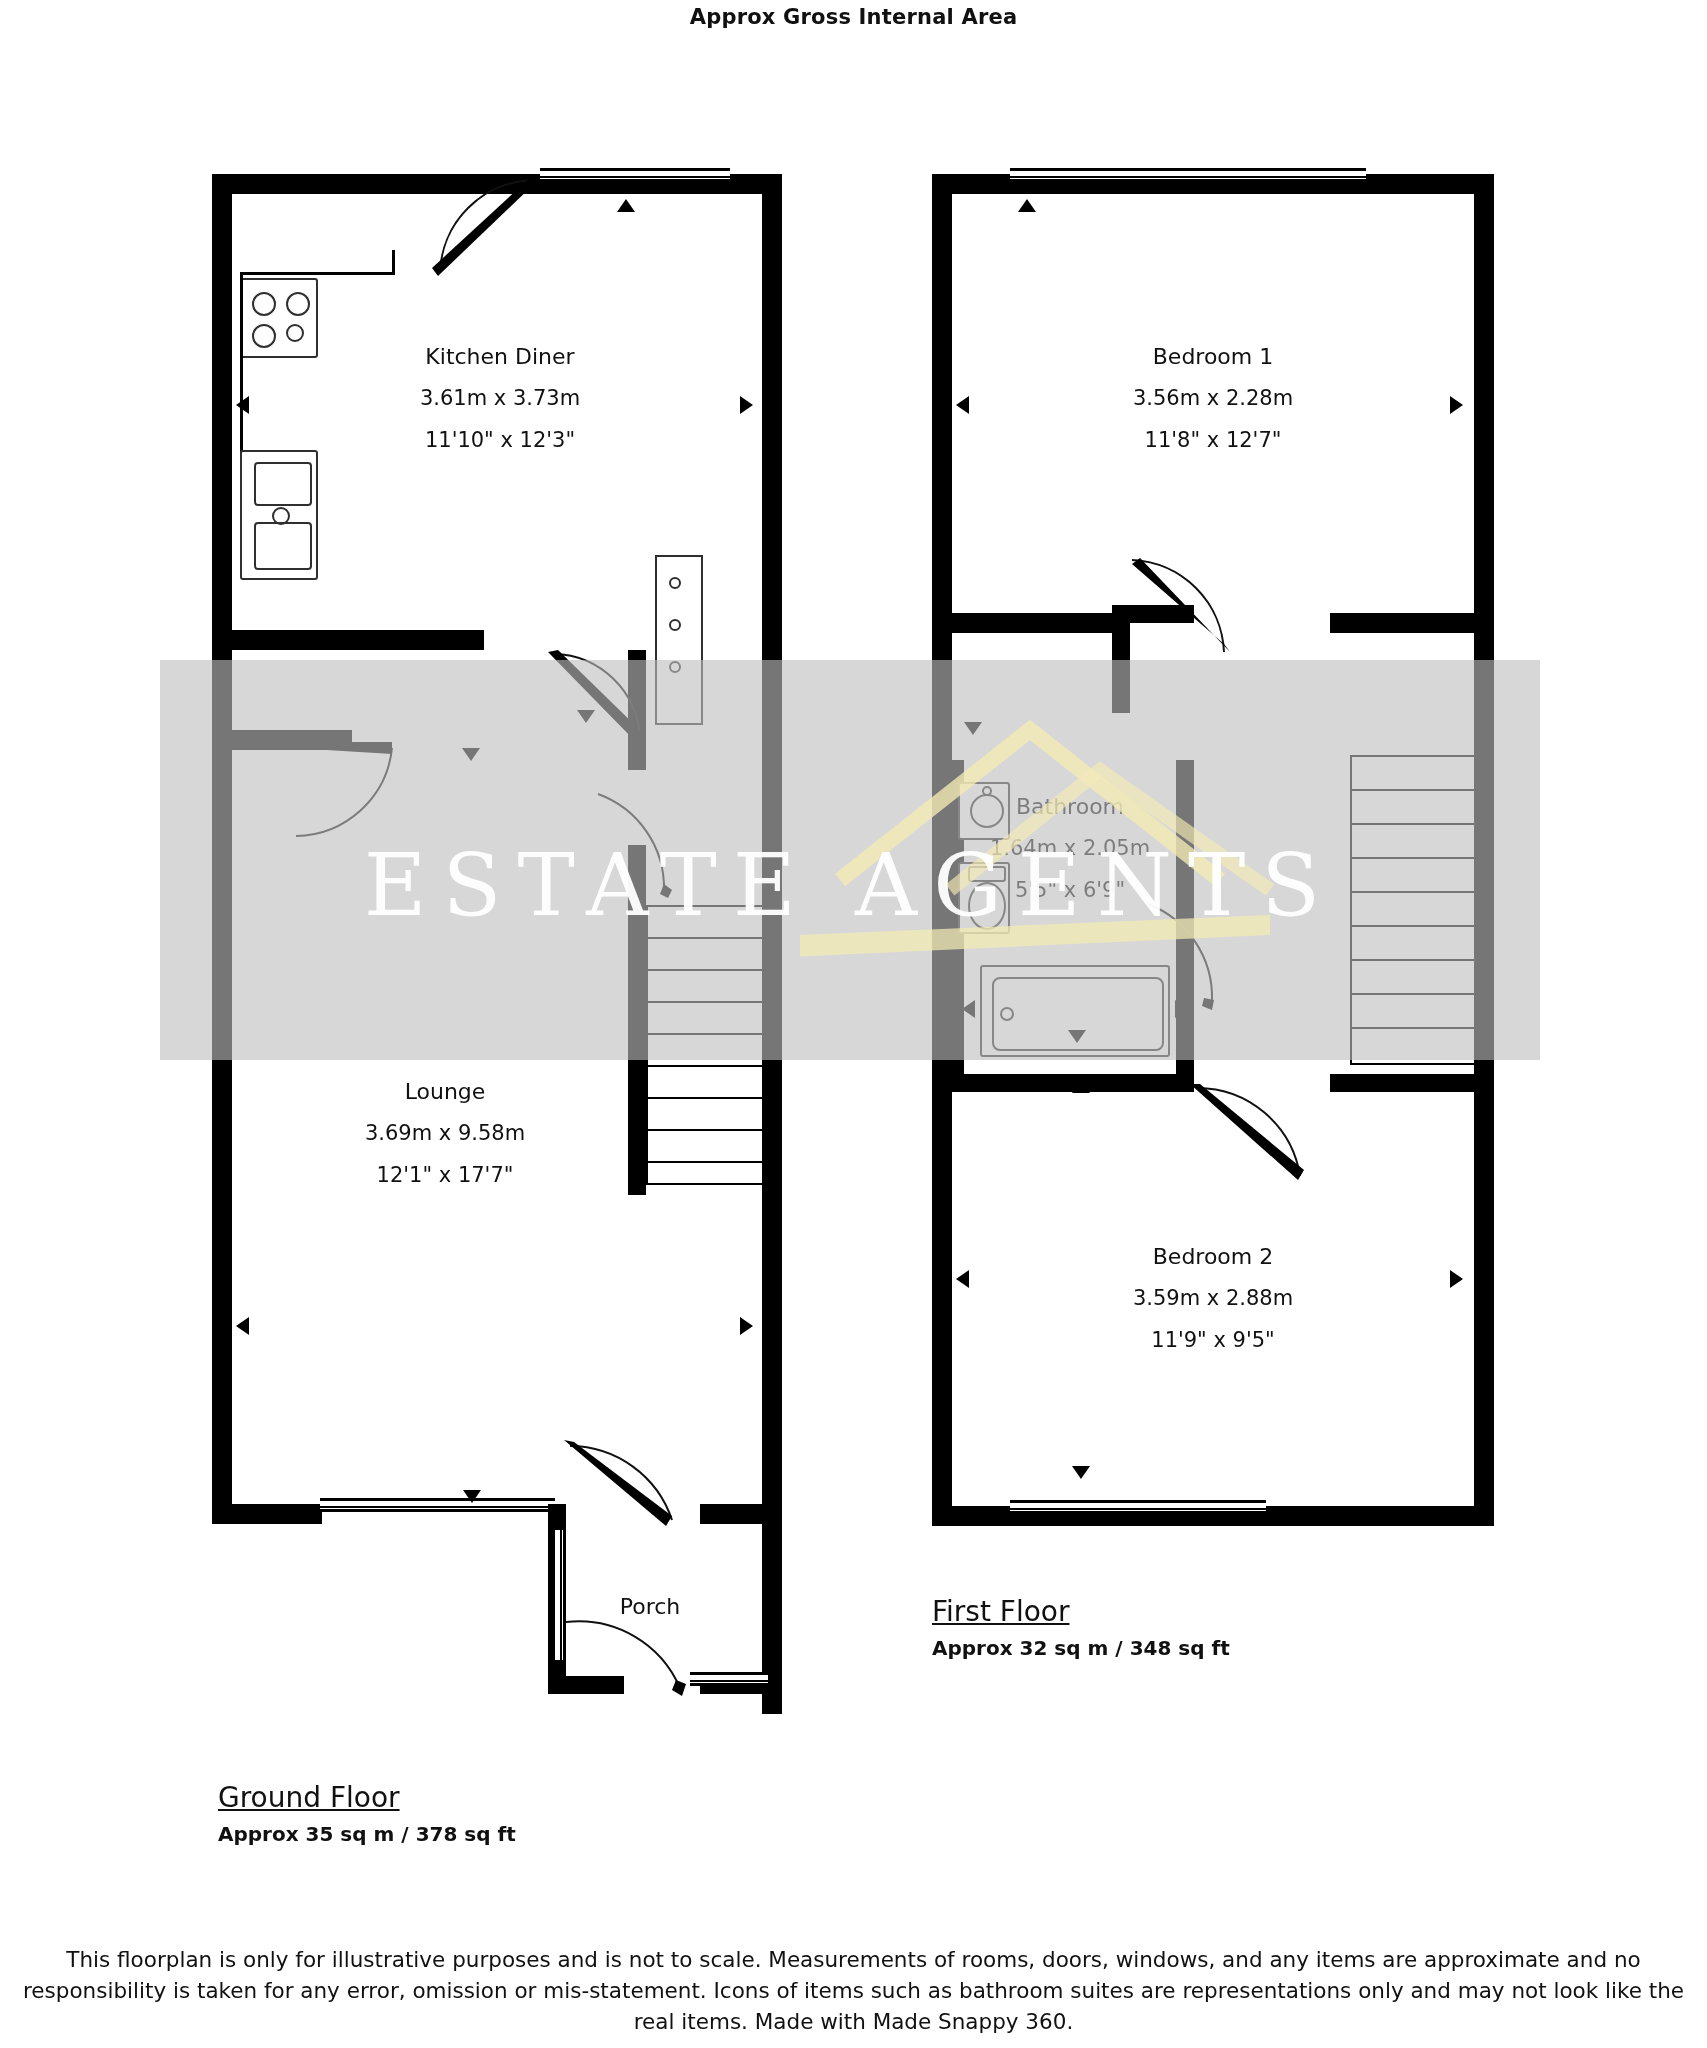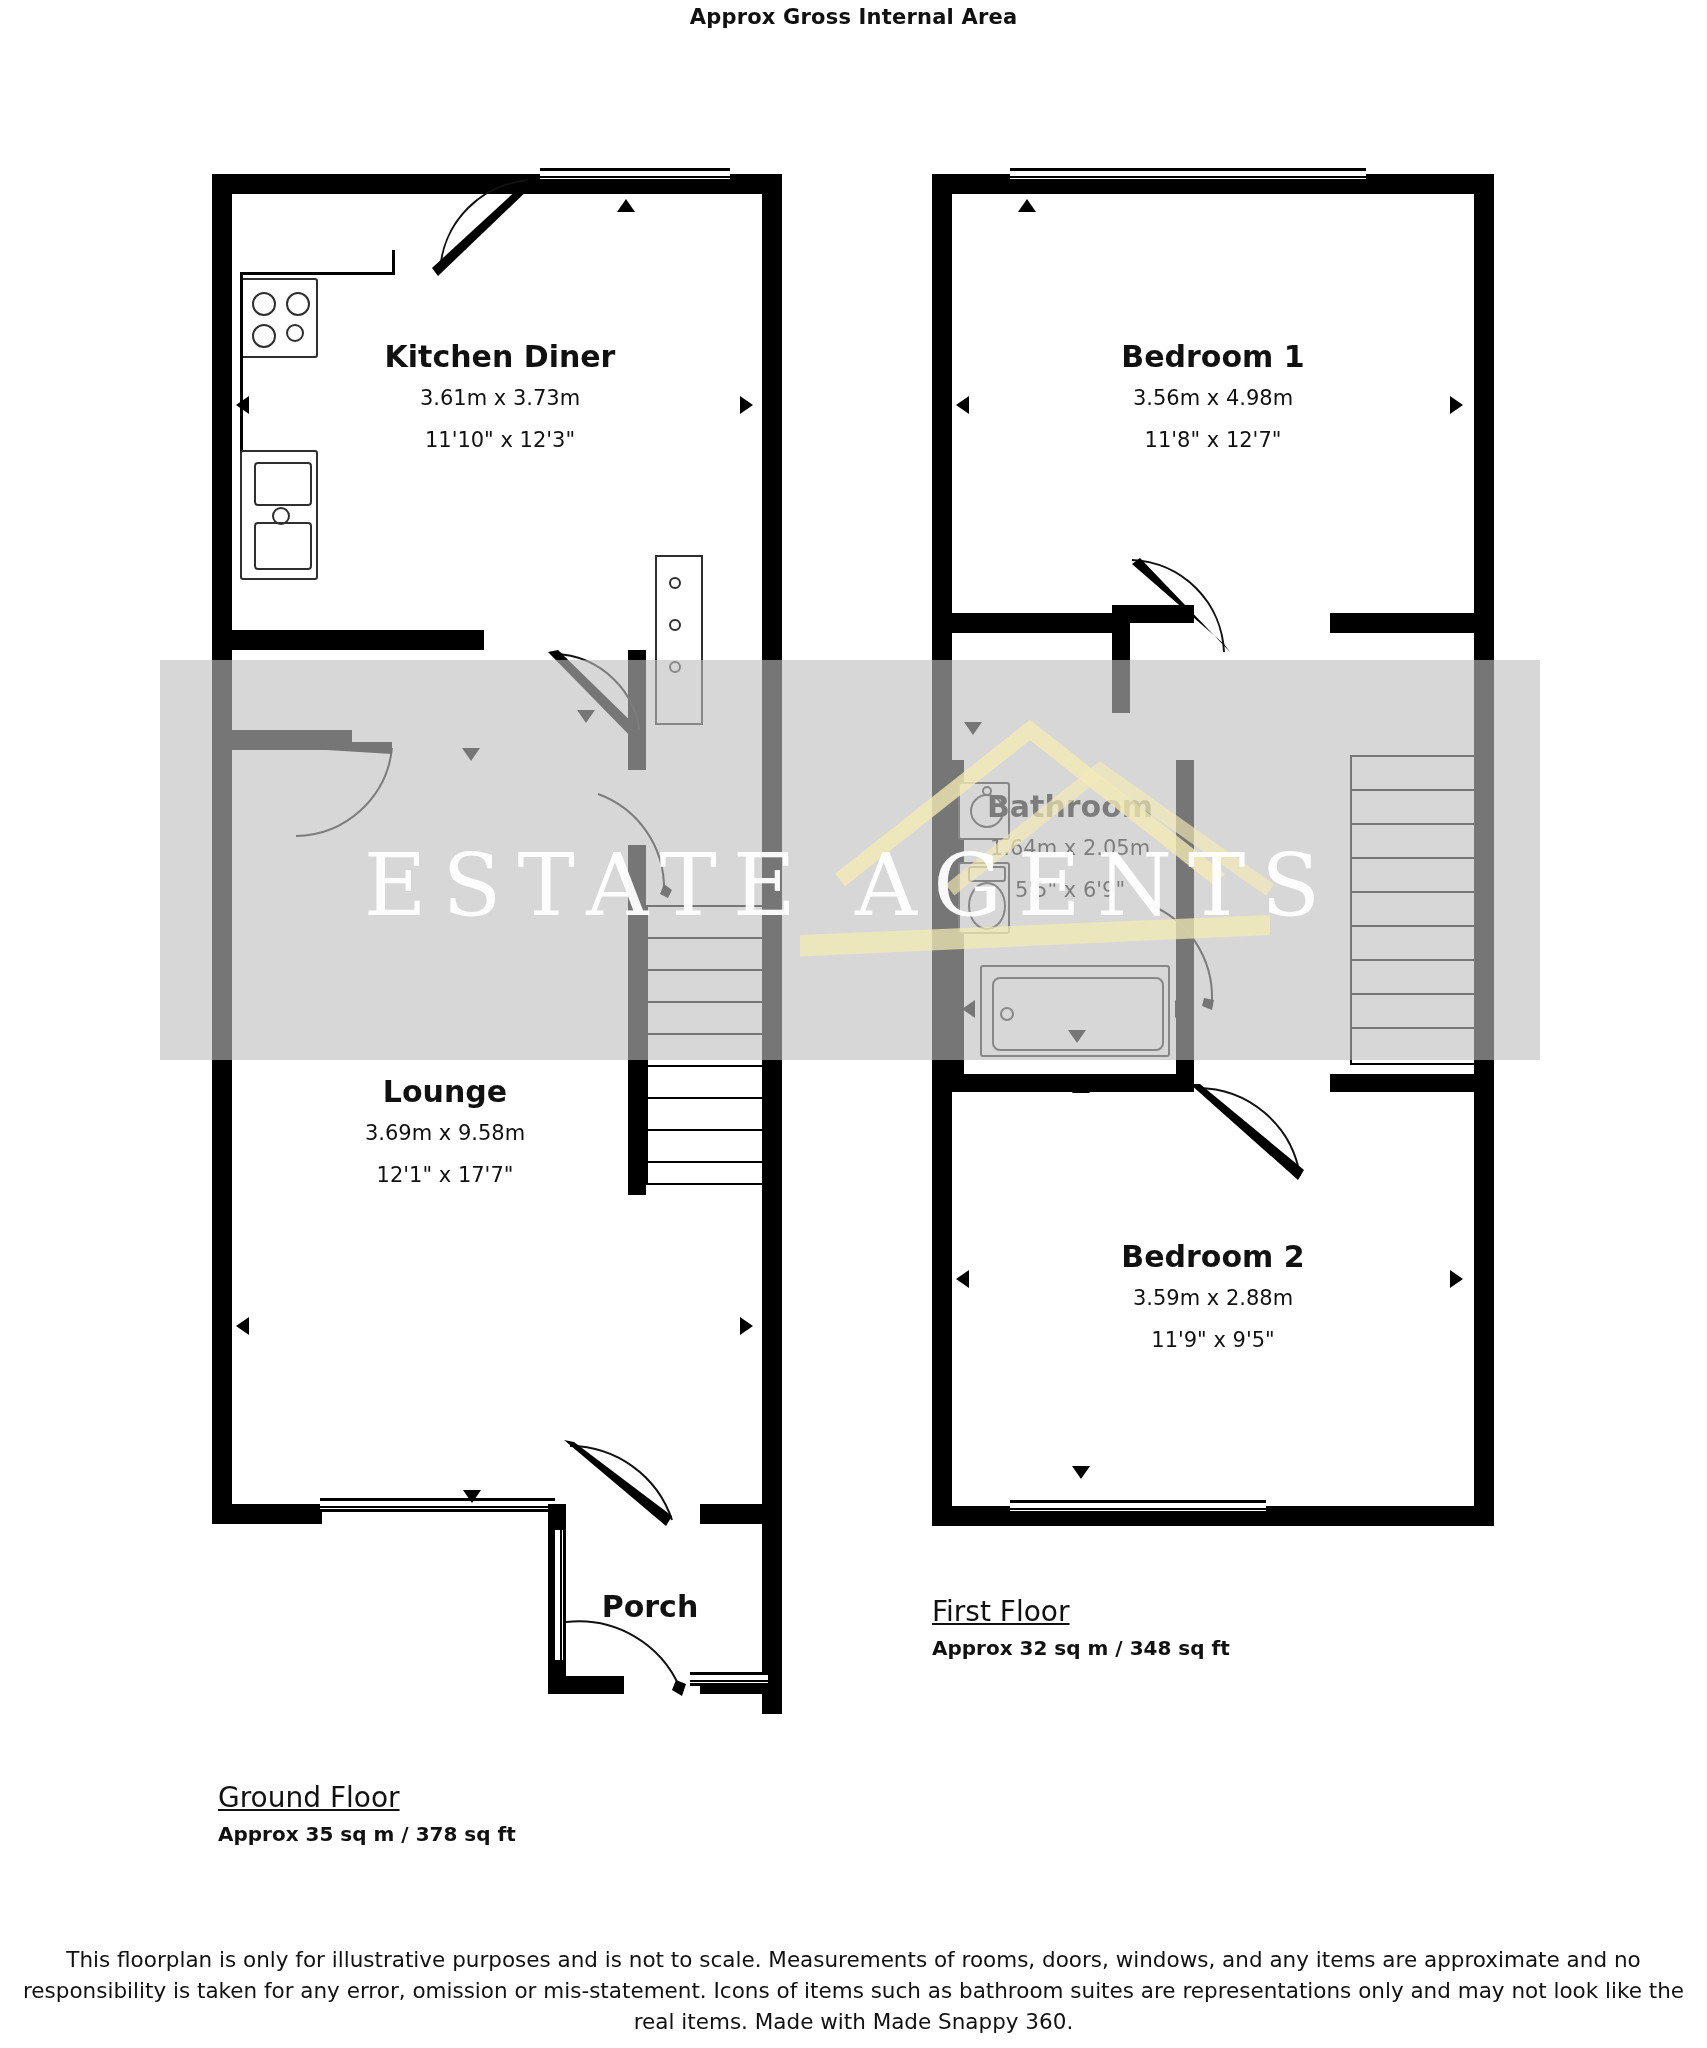--- a/index.html
+++ b/index.html
@@ -37,22 +37,22 @@
   }
 
   
   .room-label {
     position: absolute;
     text-align: center;
     line-height: 33px;
     white-space: nowrap;
   }
   .room-label .nm {
-    font-size: 30px;
-    font-weight: bold;
+    font-size: 22px;
+    font-weight: normal;
   }
   .room-label .dm {
     font-size: 21px;
     font-weight: normal;
     margin-top: 9px;
   }
   .floor-label {
     position: absolute;
     white-space: nowrap;
   }
@@ -384,21 +384,21 @@
   <div class="arrow left" style="left:962px; top:1000px;"></div>
   <div class="arrow right" style="left:1175px; top:1000px;"></div>
   <div class="arrow down" style="left:1068px; top:1030px;"></div>
   <div class="arrow up" style="left:1072px; top:1080px;"></div>
   <div class="arrow left" style="left:956px; top:1270px;"></div>
   <div class="arrow right" style="left:1450px; top:1270px;"></div>
   <div class="arrow down" style="left:1072px; top:1466px;"></div>
 
   <div class="room-label" style="left:1013px; top:340px; width:400px;">
     <div class="nm">Bedroom 1</div>
-    <div class="dm">3.56m x 4.98m</div>
+    <div class="dm">3.56m x 2.28m</div>
     <div class="dm">11'8" x 12'7"</div>
   </div>
 
   <div class="room-label" style="left:890px; top:790px; width:360px;">
     <div class="nm">Bathroom</div>
     <div class="dm">1.64m x 2.05m</div>
     <div class="dm">5'5" x 6'9"</div>
   </div>
 
   <div class="room-label" style="left:1013px; top:1240px; width:400px;">

